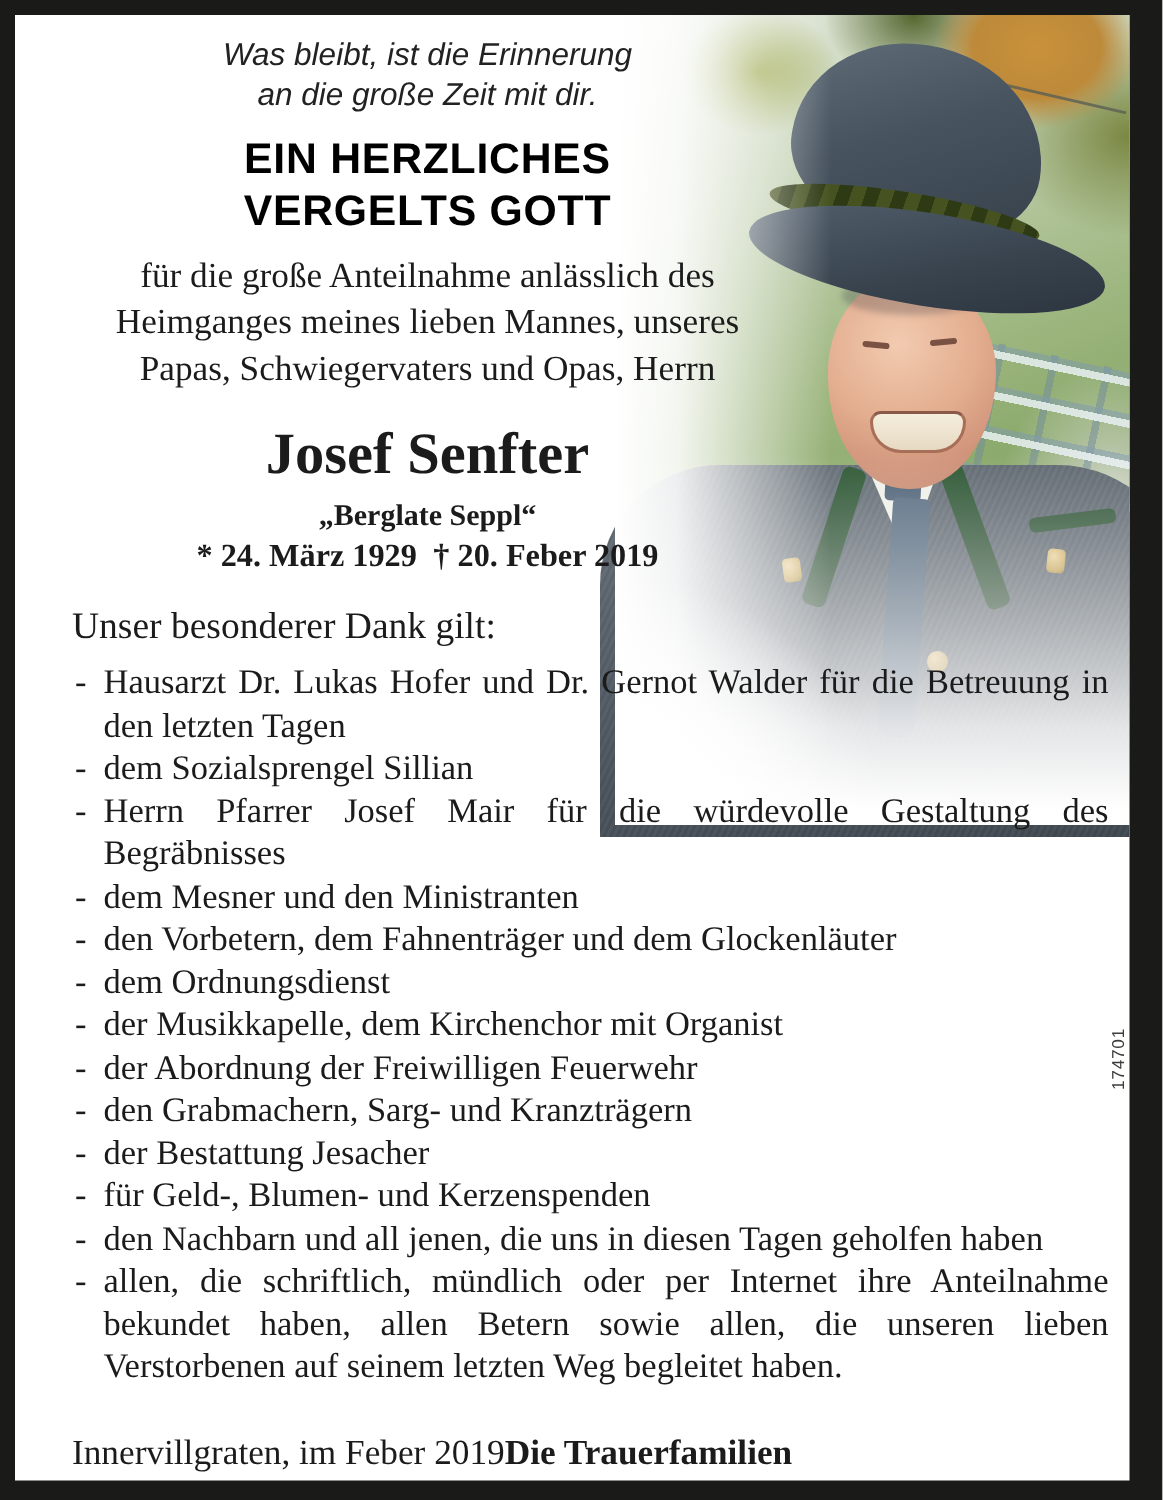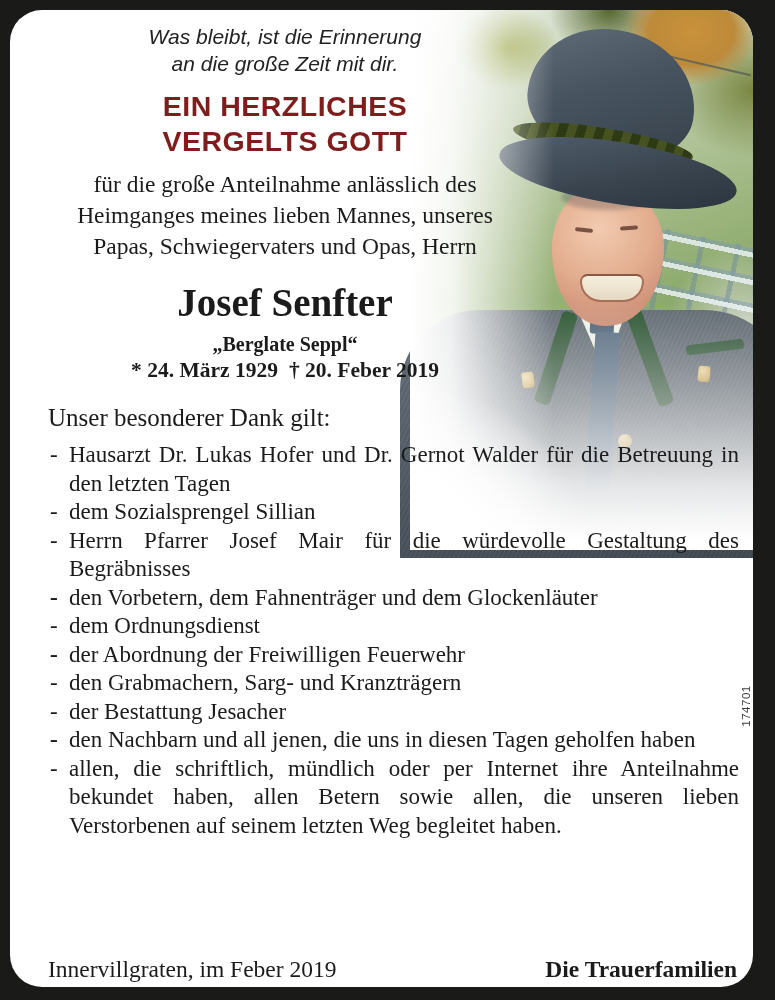--- a/index.html
+++ b/index.html
@@ -3,21 +3,21 @@
 <meta charset="utf-8">
 <style>
   html,body { margin:0; padding:0; background:#e8e8e8; }
   .page {
     position:relative; width:775px; height:1000px;
     background:#1a1a18; overflow:hidden;
     font-family:"Liberation Serif", serif; color:#1b1b1b;
   }
   .sheet {
     position:absolute; left:10px; top:10px; width:743px; height:977px;
-    background:#ffffff; overflow:hidden;border-radius:32px;
+    background:#ffffff; overflow:hidden;
   }
 
   
   .photo { position:absolute; left:400px; top:0; width:343px; height:540px; z-index:1; }
   .ph-layer { position:absolute; }
   .ph-scene { inset:0;
     background:
       radial-gradient(95px 75px at 82% 4%,  #c9913a 0%, #bd8a3a 45%, rgba(189,138,58,0) 72%),
       radial-gradient(120px 95px at 100% 15%, #7a8742 0%, rgba(122,135,66,0) 70%),
       radial-gradient(85px 70px at 58% 0%,  #55662f 0%, rgba(85,102,47,0) 70%),
@@ -80,33 +80,33 @@
       linear-gradient(to top,   #ffffff 2%, rgba(255,255,255,.85) 12%, rgba(255,255,255,0) 46%),
       radial-gradient(240px 220px at 0% 100%, #ffffff 28%, rgba(255,255,255,0) 75%);
   }
 
   
   .content { position:relative; z-index:2; }
   .col { width:460px; margin-left:45px; text-align:center; }
   .quote { padding-top:13px; font-family:"Liberation Sans",sans-serif; font-style:italic;
     font-size:21px; line-height:27px; color:#222; }
   .heading { margin-top:12px; font-family:"Liberation Sans",sans-serif; font-weight:bold;
-    font-size:28.5px; line-height:35px; letter-spacing:.5px; color:#7f1d1d; }
+    font-size:28.5px; line-height:35px; letter-spacing:.5px; color:#000000; }
   .intro { margin-top:10px; font-size:23.5px; line-height:31px; }
   .name { margin-top:15px; font-weight:bold; font-size:39px; line-height:52px; }
   .nickname { margin-top:3px; font-weight:bold; font-size:20px; line-height:25px; }
   .dates { font-weight:bold; font-size:21.5px; line-height:26px; }
   .dates .death { margin-left:11px; }
   .thanks { margin:20px 14px 0 38px; }
   .thanks-header { font-size:25px; line-height:30px; }
   .thanks-list { list-style:none; margin:8px 0 0 0; padding:0; font-size:23px; line-height:28.5px; }
   .thanks-list li { position:relative; padding-left:21px; text-align:justify; }
   .thanks-list .dash { position:absolute; left:2px; top:0; }
   .footer-row { position:absolute; left:38px; right:16px; bottom:4px; z-index:2;
-    display:flex; justify-content:space-between; align-items:baseline; font-size:23.5px; }
+    display:flex; align-items:baseline; font-size:23.5px; }
   .signature { font-weight:bold; }
   .ref-number { position:absolute; left:706px; top:690px; width:60px; z-index:3;
     text-align:center; transform:rotate(-90deg); transform-origin:center;
     font-family:"Liberation Sans",sans-serif; font-size:11.5px; letter-spacing:.5px; color:#3c3c3c; }
 </style>
 </head>
 <body>
 
 <div class="page">
   <div class="sheet">
@@ -154,28 +154,28 @@
           <span class="birth">* 24. März 1929</span><span class="death">† 20. Feber 2019</span>
         </div>
       </div>
 
       <div class="thanks">
         <div class="thanks-header">Unser besonderer Dank gilt:</div>
         <ul class="thanks-list">
           <li><span class="dash">-</span><span>Hausarzt Dr. Lukas Hofer und Dr. Gernot Walder für die Betreuung in den letzten Tagen</span></li>
           <li><span class="dash">-</span><span>dem Sozialsprengel Sillian</span></li>
           <li><span class="dash">-</span><span>Herrn Pfarrer Josef Mair für die würdevolle Gestaltung des Begräbnisses</span></li>
-          <li><span class="dash">-</span></li>
+          <li><span class="dash">-</span><span>dem Mesner und den Ministranten</span></li>
           <li><span class="dash">-</span><span>den Vorbetern, dem Fahnenträger und dem Glockenläuter</span></li>
           <li><span class="dash">-</span><span>dem Ordnungsdienst</span></li>
-          <li><span class="dash">-</span></li>
+          <li><span class="dash">-</span><span>der Musikkapelle, dem Kirchenchor mit Organist</span></li>
           <li><span class="dash">-</span><span>der Abordnung der Freiwilligen Feuerwehr</span></li>
           <li><span class="dash">-</span><span>den Grabmachern, Sarg- und Kranzträgern</span></li>
           <li><span class="dash">-</span><span>der Bestattung Jesacher</span></li>
-          <li><span class="dash">-</span></li>
+          <li><span class="dash">-</span><span>für Geld-, Blumen- und Kerzenspenden</span></li>
           <li><span class="dash">-</span><span>den Nachbarn und all jenen, die uns in diesen Tagen geholfen haben</span></li>
           <li><span class="dash">-</span><span>allen, die schriftlich, mündlich oder per Internet ihre Anteilnahme bekundet haben, allen Betern sowie allen, die unseren lieben Verstorbenen auf seinem letzten Weg begleitet haben.</span></li>
         </ul>
       </div>
     </div>
 
     <div class="footer-row">
       <span>Innervillgraten, im Feber 2019</span>
       <span class="signature">Die Trauerfamilien</span>
     </div>

